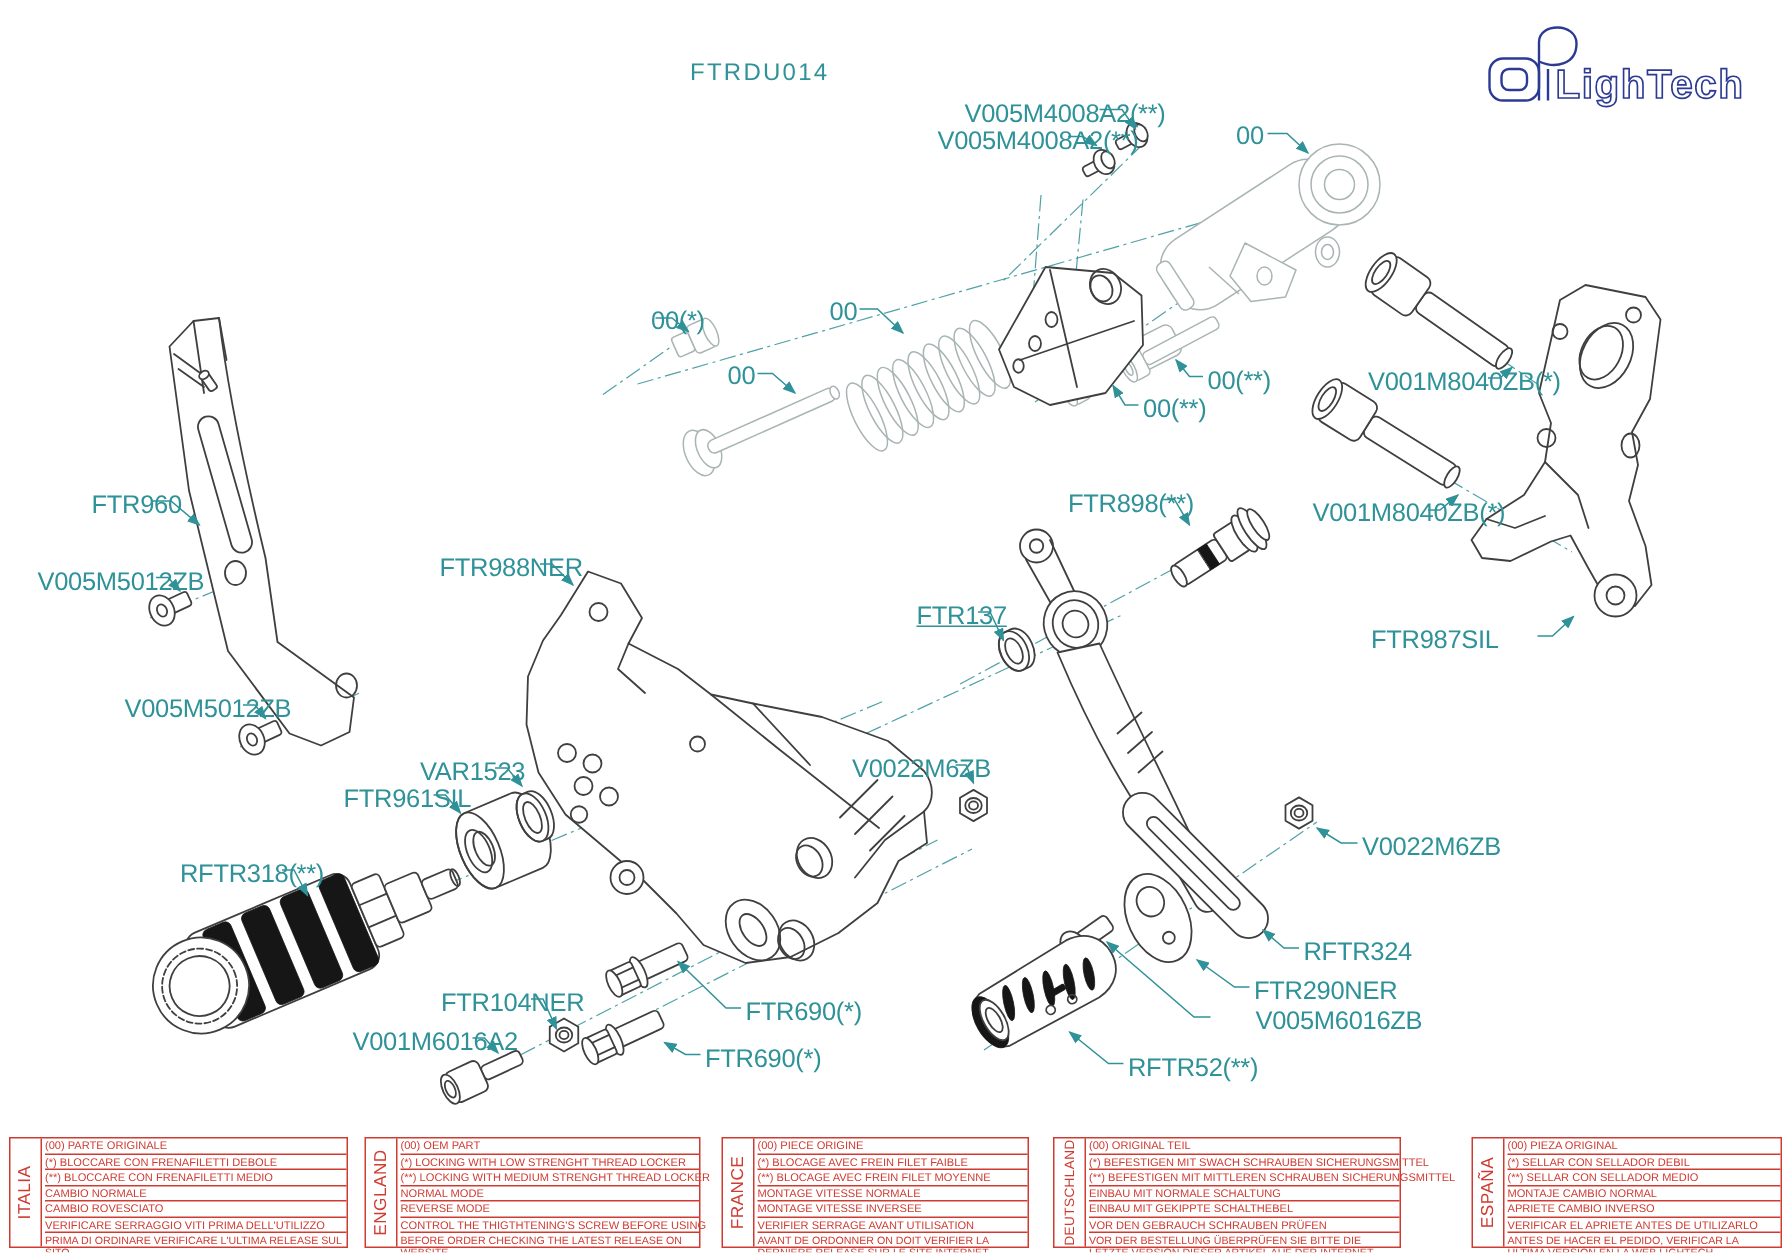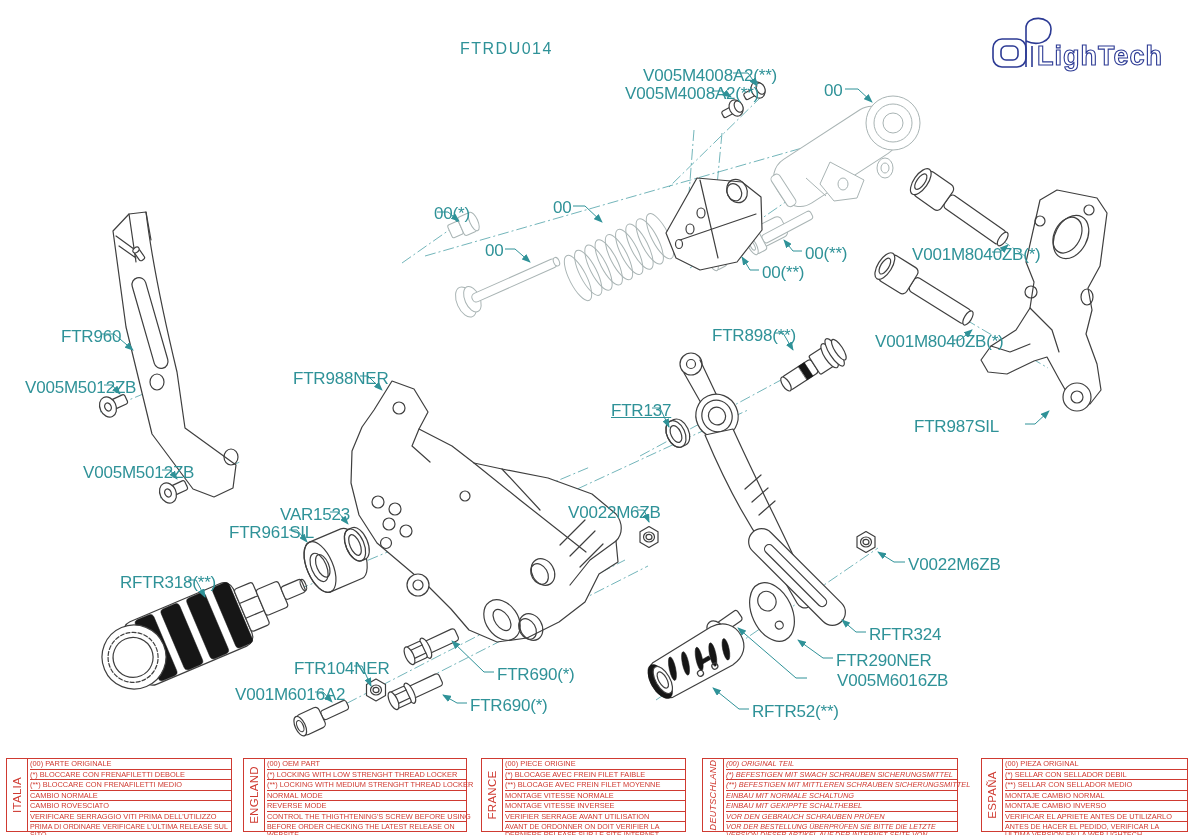--- a/index.html
+++ b/index.html
@@ -467,21 +467,21 @@
       <div class="prow">(00) PIECE ORIGINE</div>
       <div class="prow">(*)   BLOCAGE AVEC FREIN FILET FAIBLE</div>
       <div class="prow">(**)  BLOCAGE AVEC FREIN FILET MOYENNE</div>
       <div class="prow">MONTAGE VITESSE NORMALE</div>
       <div class="prow">MONTAGE VITESSE INVERSEE</div>
       <div class="prow">VERIFIER SERRAGE AVANT UTILISATION</div>
       <div class="pnote">AVANT DE ORDONNER ON DOIT VERIFIER LA DERNIERE RELEASE SUR LE SITE INTERNET</div>
     </div>
   </div>
 
-  <div class="ptable" style="left:702px;width:256px;font-style:italic;">
+  <div class="ptable" style="left:702px;width:232px;">
     <div class="lang small">
         <span>DEUTSCHLAND</span>
       </div>
     <div class="rows">
       <div class="prow">(00) ORIGINAL TEIL</div>
       <div class="prow">(*)   BEFESTIGEN MIT SWACH SCHRAUBEN SICHERUNGSMITTEL</div>
       <div class="prow">(**)  BEFESTIGEN MIT MITTLEREN SCHRAUBEN SICHERUNGSMITTEL</div>
       <div class="prow">EINBAU MIT NORMALE SCHALTUNG</div>
       <div class="prow">EINBAU MIT GEKIPPTE SCHALTHEBEL</div>
       <div class="prow">VOR DEN GEBRAUCH SCHRAUBEN PRÜFEN</div>
@@ -491,19 +491,19 @@
 
   <div class="ptable" style="left:981px;width:207px;">
     <div class="lang">
         <span>ESPAÑA</span>
       </div>
     <div class="rows">
       <div class="prow">(00) PIEZA ORIGINAL</div>
       <div class="prow">(*)   SELLAR CON SELLADOR DEBIL</div>
       <div class="prow">(**)  SELLAR CON SELLADOR MEDIO</div>
       <div class="prow">MONTAJE  CAMBIO NORMAL</div>
-      <div class="prow">MONTAJE CAMBIO INVERSO</div>
+      <div class="prow">APRIETE CAMBIO INVERSO</div>
       <div class="prow">VERIFICAR EL APRIETE ANTES DE UTILIZARLO</div>
       <div class="pnote">ANTES DE HACER EL PEDIDO, VERIFICAR LA ULTIMA VERSION EN LA WEB LIGHTECH</div>
     </div>
   </div>
 
 </div>
 
 </body></html>

